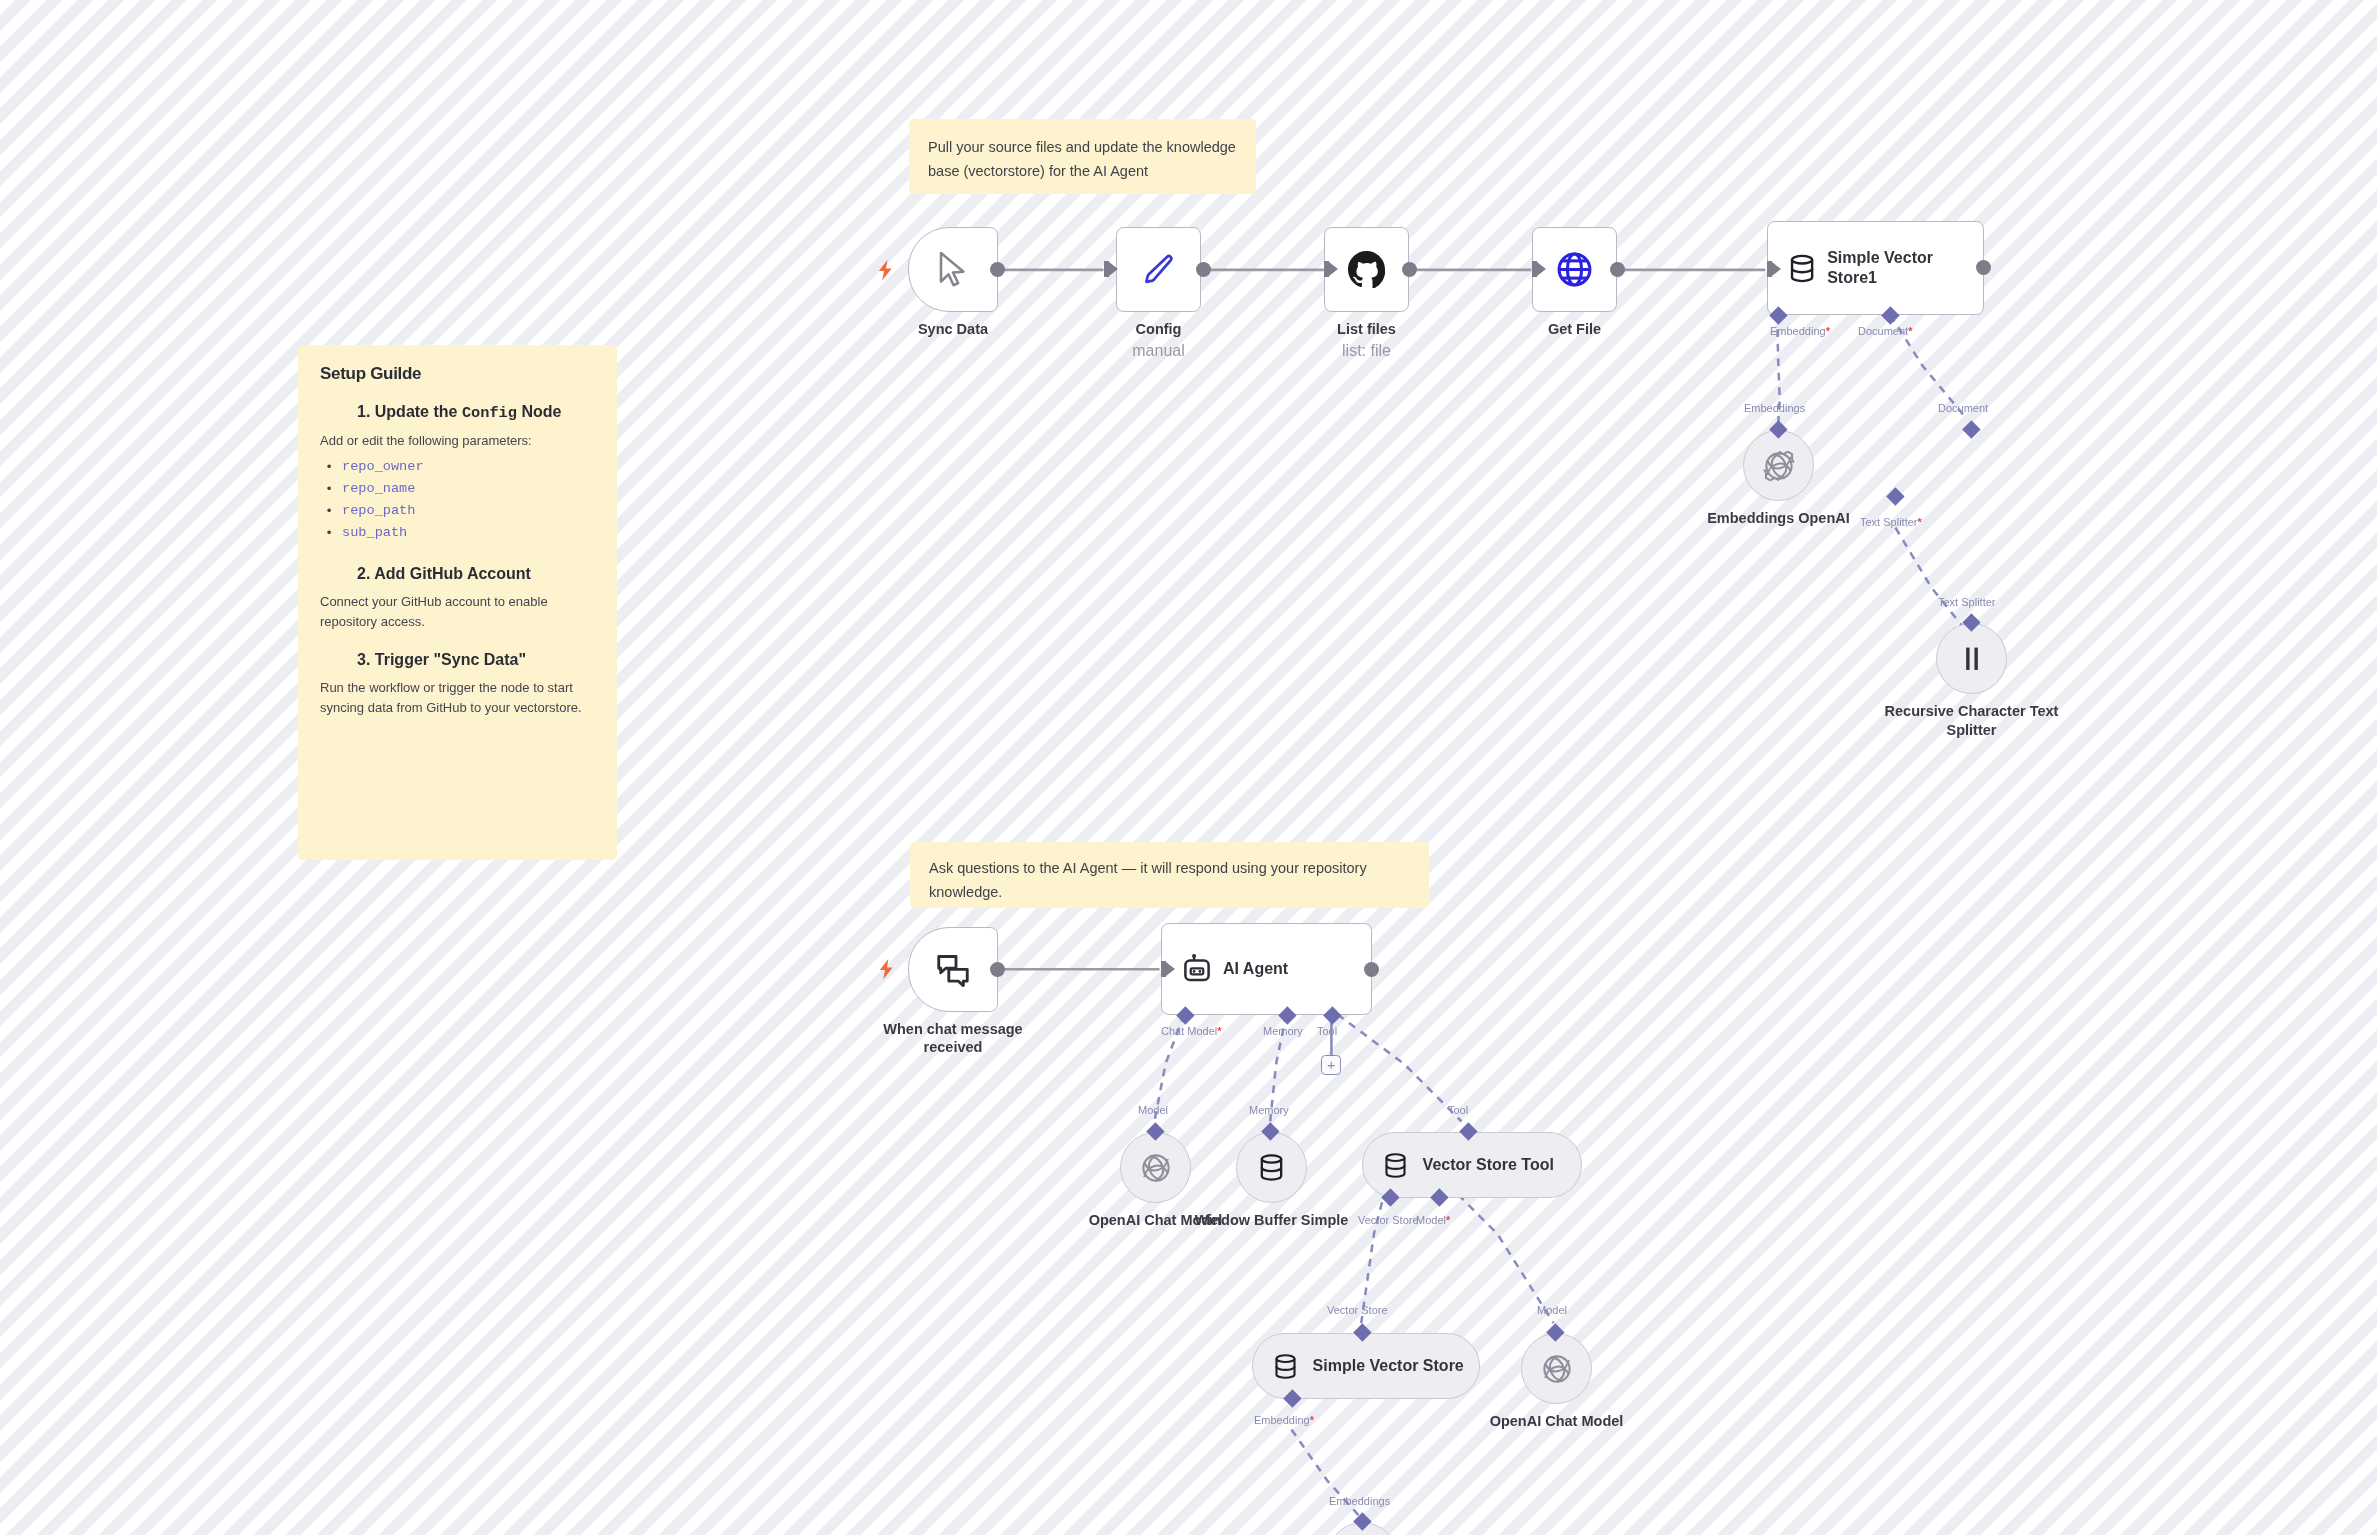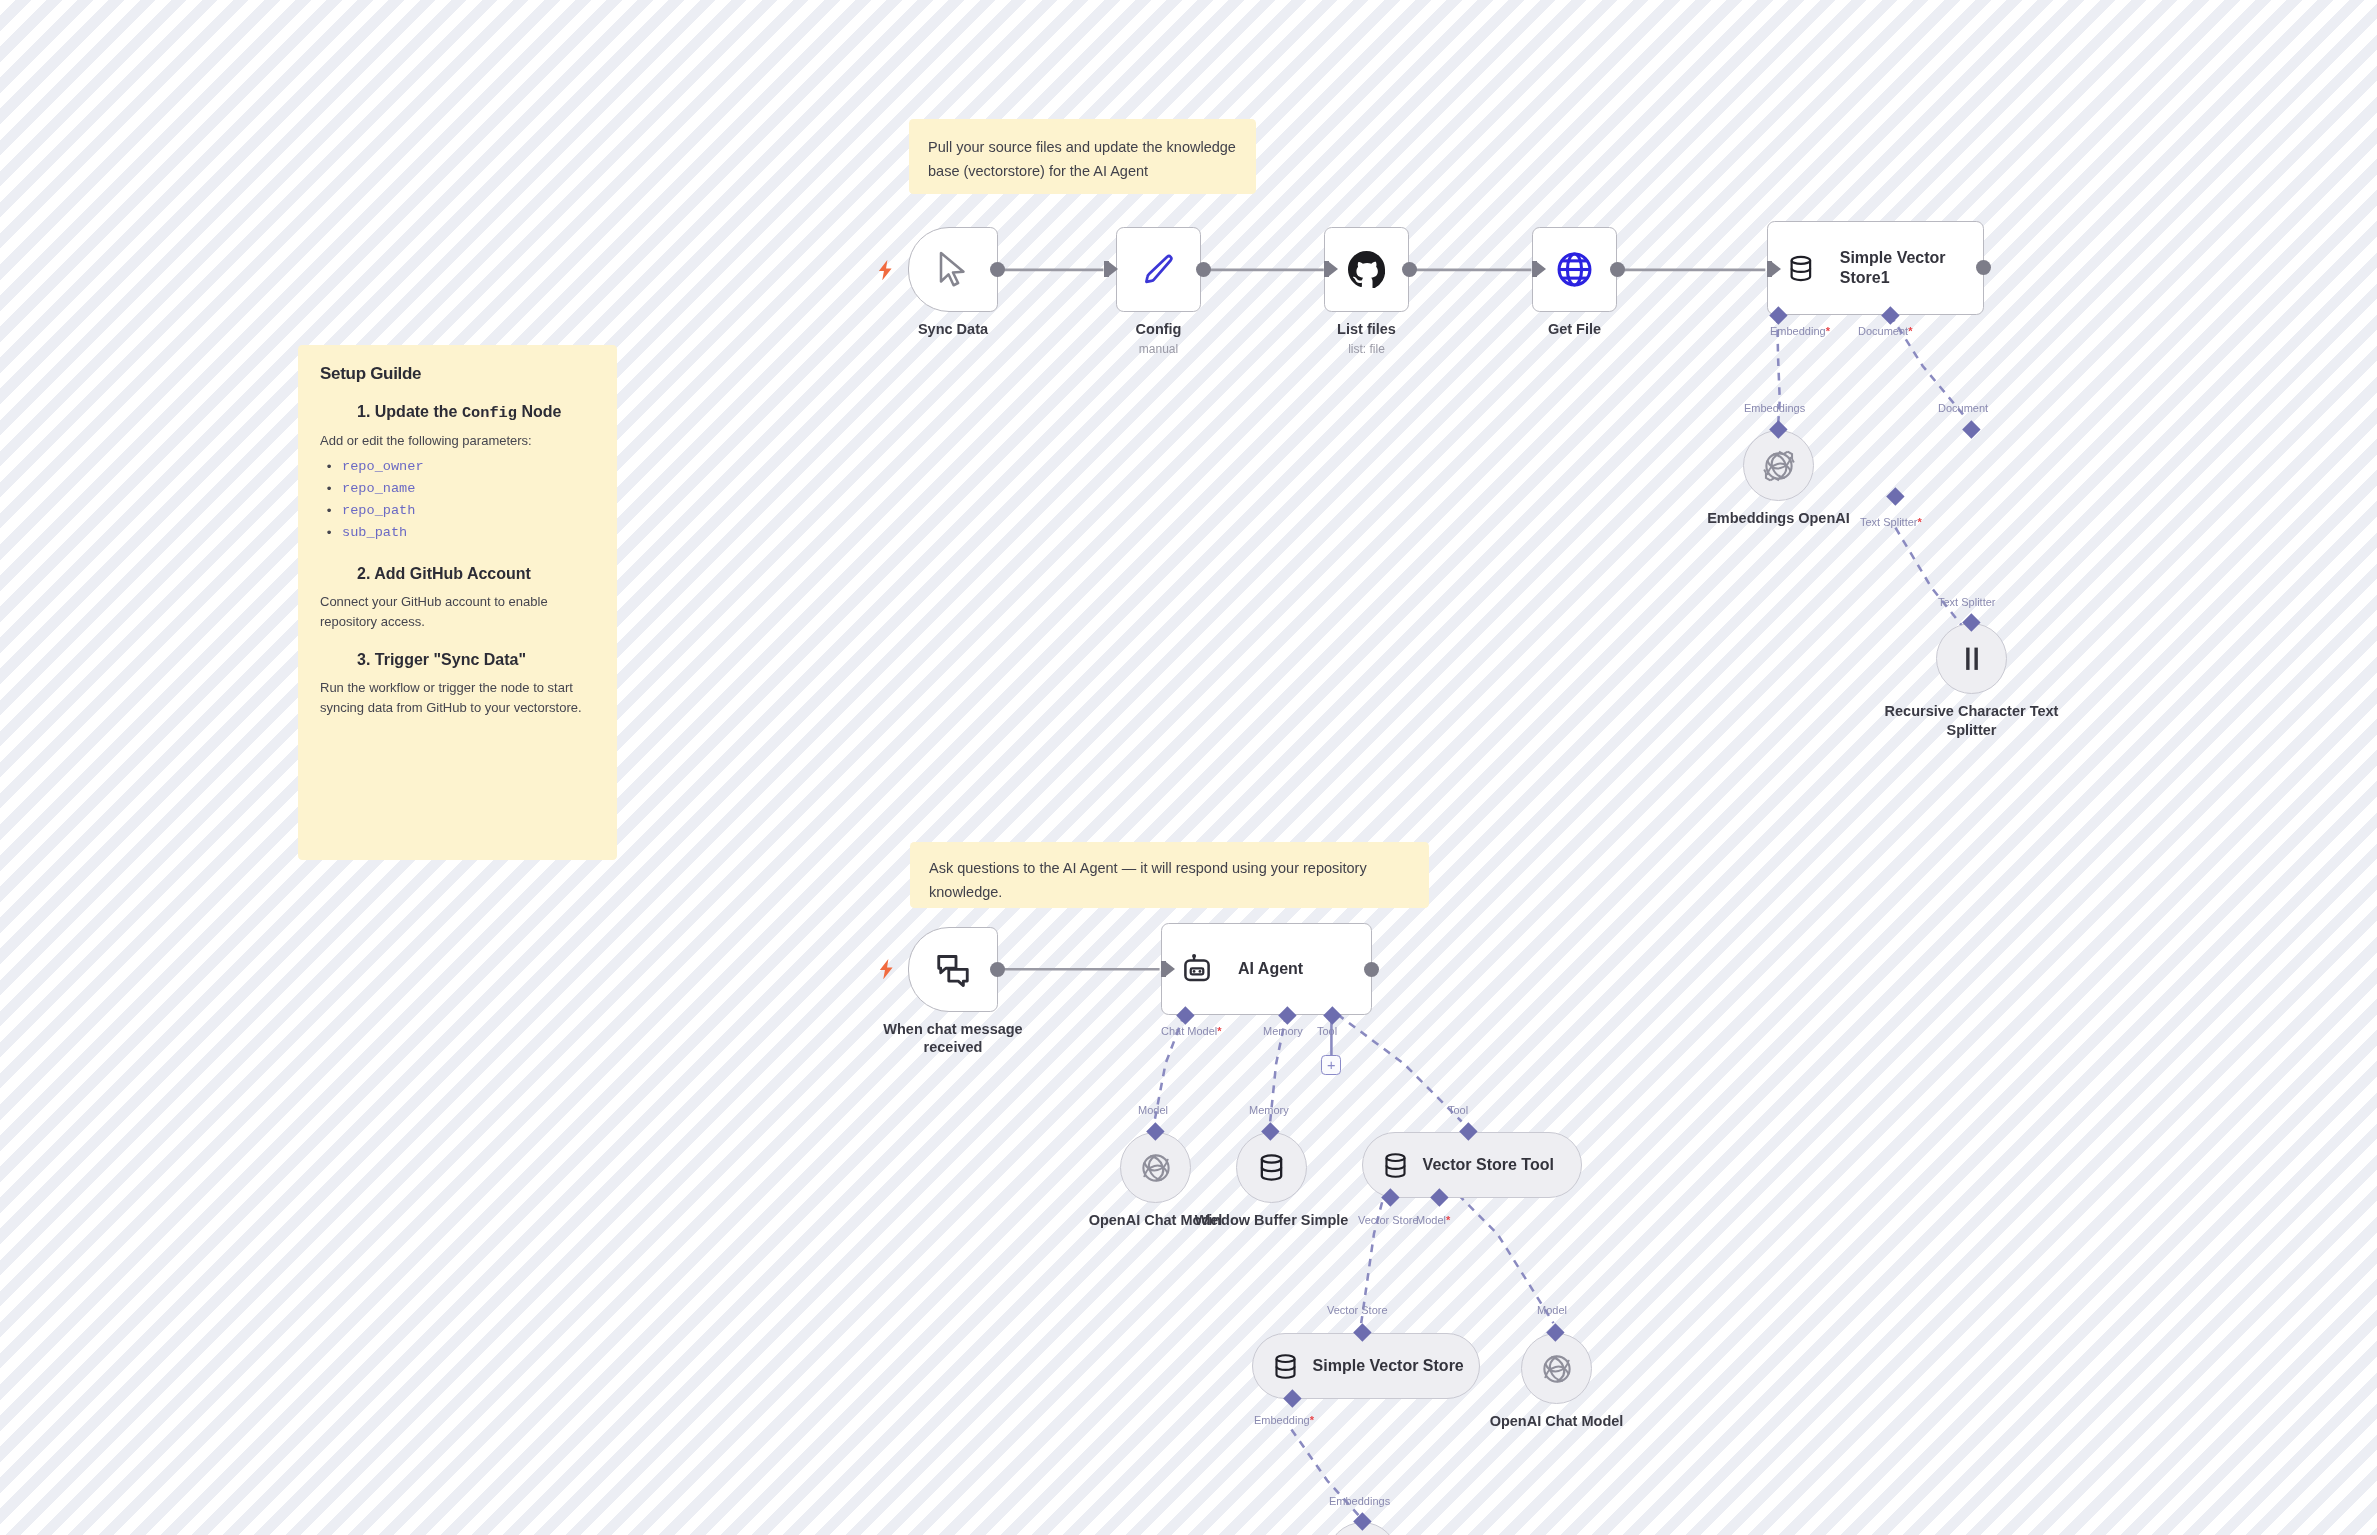--- a/index.html
+++ b/index.html
@@ -102,41 +102,41 @@
     align-items: center;
     justify-content: center;
     z-index: 5;
   }
   .node.trigger {
     border-radius: 41px 7.7px 7.7px 41px;
   }
   .node.wide {
     justify-content: flex-start;
     padding-left: 19px;
-    gap: 25px;
+    gap: 10px;
   }
   .node-label {
     position: absolute;
     top: calc(100% + 8.5px);
     left: 50%;
     transform: translateX(-50%);
     font-size: 14.5px;
     font-weight: 700;
     color: #3a3a44;
     white-space: nowrap;
     text-align: center;
     line-height: 1.25;
   }
   .node-label.two { white-space: normal; width: 170px; }
   .node-sub {
     position: absolute;
     top: calc(100% + 31px);
     left: 50%;
     transform: translateX(-50%);
-    font-size: 12px;
+    font-size: 16px;
     color: #9a9aa6;
     white-space: nowrap;
   }
   .node-title-inline {
     font-size: 16px;
     font-weight: 600;
     color: #33333c;
     line-height: 1.25;
   }
 

